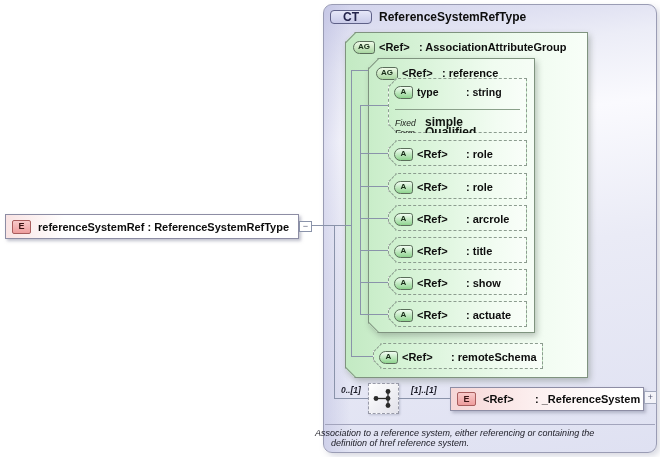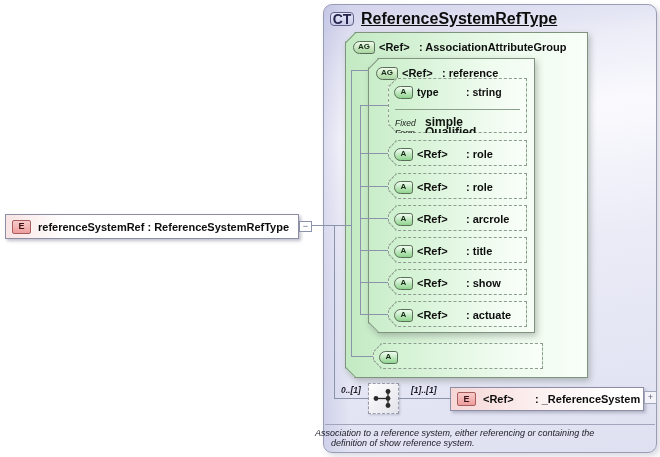--- a/index.html
+++ b/index.html
@@ -31,22 +31,22 @@
     background:linear-gradient(90deg,#cdf0cd,#f2fcf2 78%,#f9fef9);
     clip-path:polygon(8px 0,100% 0,100% 100%,8px 100%,0 calc(100% - 8px),0 8px);}
   .pill i.cut-t,.pill i.cut-b{position:absolute;width:11.4px;height:0;border-top:1px dashed #8c9c8f;}
   .pill i.cut-t{left:8px;top:0;transform:rotate(135deg);transform-origin:0 0;}
   .pill i.cut-b{left:0;top:calc(100% - 8px);transform:rotate(45deg);transform-origin:0 0;}
   .pill-row{display:flex;align-items:center;height:26px;padding-left:5px;}
 
   
   .badge{display:flex;align-items:center;justify-content:center;flex:none;
     font-weight:bold;line-height:1;}
-  .badge-ct{width:24px;height:14px;background:linear-gradient(180deg,#e6e7f8,#c9cbe9);
-    border:1px solid #5f6188;border-radius:4px;font-size:14px;color:#23234b;}
+  .badge-ct{width:42px;height:14px;background:linear-gradient(180deg,#e6e7f8,#c9cbe9);
+    border:1px solid #5f6188;border-radius:4px;font-size:12px;color:#23234b;}
   .badge-ag{width:22px;height:13px;background:linear-gradient(180deg,#effbe8,#a9d6a1);
     border:1px solid #5a6d5a;border-radius:7px 3px 3px 7px;font-size:8px;color:#182c18;}
   .badge-a{width:19px;height:13px;background:linear-gradient(180deg,#f2fdf2,#8fd48f);
     border:1px solid #5a6d5a;border-radius:7px 3px 3px 7px;font-size:8px;color:#182c18;}
   .badge-e{width:19px;height:14px;background:linear-gradient(180deg,#f8caca,#ee9d9d);
     border:1px solid #a85d5d;border-radius:2px;font-size:9px;color:#3a1414;}
 
   
   .bname{font-weight:bold;font-size:11px;color:#0d0d0d;white-space:nowrap;}
   .ncol{display:inline-block;width:49px;}
@@ -80,21 +80,21 @@
   .sep{position:absolute;left:325px;top:424px;width:330px;height:1px;background:#a2a4bc;}
 </style>
 </head>
 <body>
 
 <div id="stage">
 
   <div class="ctbox"></div>
   <div style="position:absolute;left:330px;top:10px;display:flex;align-items:center;">
     <span class="badge badge-ct">CT</span>
-    <span class="bname" style="margin-left:7px;font-size:16px;text-decoration:underline;">ReferenceSystemRefType</span>
+    <span class="bname" style="margin-left:7px;font-size:12px;">ReferenceSystemRefType</span>
   </div>
 
   <div class="agwrap" style="left:345px;top:32px;width:243px;height:346px;">
     <div class="agbox outer">
         <i class="cut-t"></i>
         <i class="cut-b"></i>
       <div class="aghead" style="top:3px;">
         <span class="badge badge-ag">AG</span>
         <span class="bname" style="margin-left:4px;"><span class="ncol-ag">&lt;Ref&gt;</span><span>: AssociationAttributeGroup</span></span>
       </div>
@@ -196,20 +196,21 @@
         <span class="badge badge-a">A</span>
     <span class="bname" style="margin-left:4px;"><span class="ncol">&lt;Ref&gt;</span><span>: actuate</span></span>
       </div>
     </div>
 
   <div class="pill" style="left:373px;top:343px;width:170px;height:26px;">
       <i class="cut-t"></i>
       <i class="cut-b"></i>
     <div class="pill-row">
         <span class="badge badge-a">A</span>
+    <span class="bname" style="margin-left:4px;"><span class="ncol">&lt;Ref&gt;</span><span>: remoteSchema</span></span>
       </div>
     </div>
 
   <div class="seq">
     <svg width="25" height="25" viewBox="0 0 25 25">
       <line x1="5" y1="12.5" x2="17" y2="12.5" stroke="#2a2a2a" stroke-width="1.3"></line>
       <line x1="17" y1="5.5" x2="17" y2="19.5" stroke="#2a2a2a" stroke-width="1.3"></line>
       <circle cx="5" cy="12.5" r="2.4" fill="#2a2a2a"></circle>
       <circle cx="17" cy="5.5" r="2.4" fill="#2a2a2a"></circle>
       <circle cx="17" cy="12.5" r="2.4" fill="#2a2a2a"></circle>
@@ -220,21 +221,21 @@
   <span class="card" style="left:411px;top:385px;">[1]..[1]</span>
 
   <div class="ebox ebox-ref" style="left:450px;top:387px;width:194px;height:24px;">
     <span class="badge badge-e">E</span>
     <span class="bname" style="margin-left:7px;"><span class="ncol-e">&lt;Ref&gt;</span><span>: _ReferenceSystem</span></span>
   </div>
   <div class="toggle toggle-plus">+</div>
 
   <div class="sep"></div>
   <div class="anno" style="left:315px;top:428px;">Association to a reference system, either referencing or containing the</div>
-  <div class="anno" style="left:331px;top:438px;">definition of show reference system.</div>
+  <div class="anno" style="left:331px;top:438px;">definition of href reference system.</div>
 
   <div class="ebox ebox-src" style="left:5px;top:214px;width:294px;height:25px;">
     <span class="badge badge-e">E</span>
     <span class="bname" style="margin-left:7px;text-align:right;">referenceSystemRef : ReferenceSystemRefType</span>
   </div>
   <div class="toggle toggle-minus">−</div>
 
 </div>
 
 </body></html>

